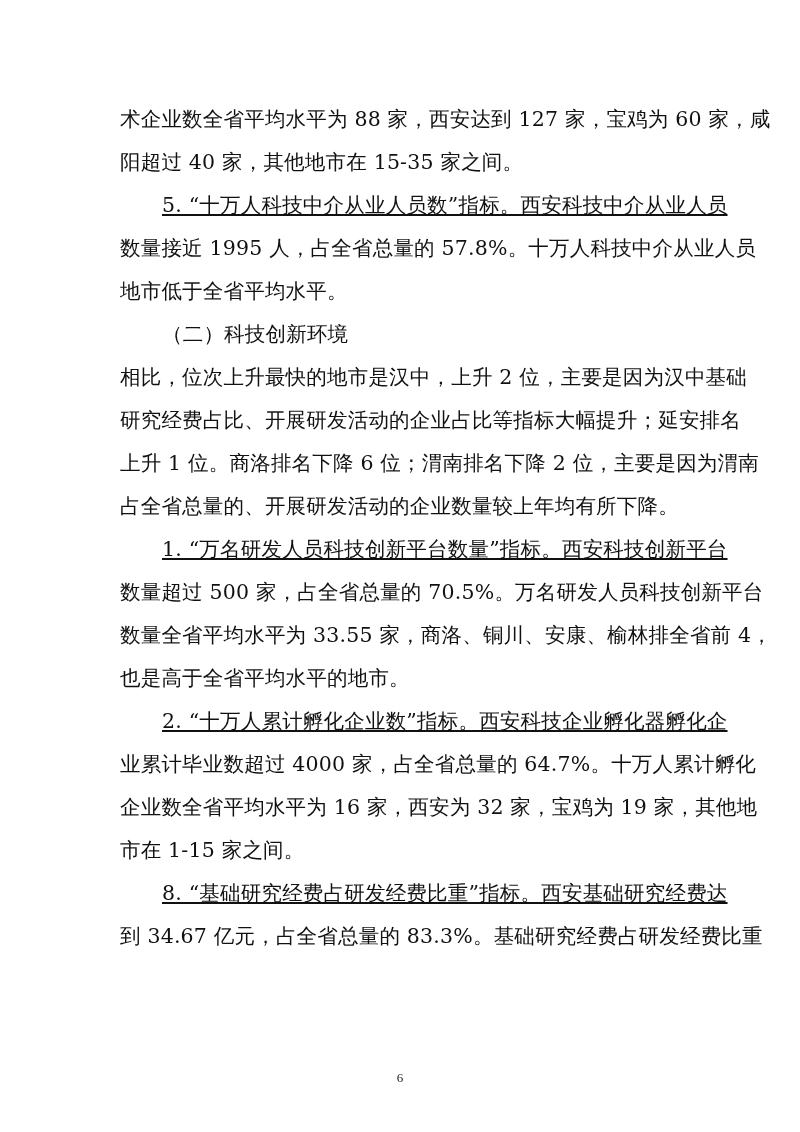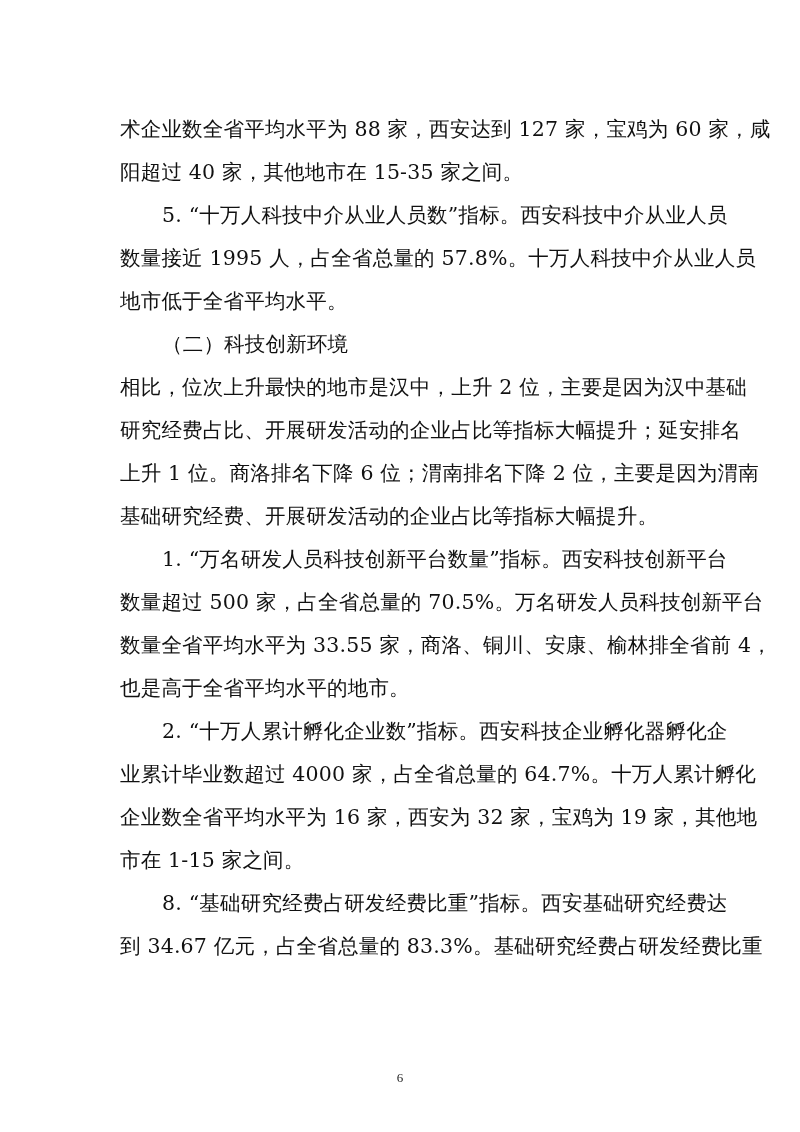--- a/index.html
+++ b/index.html
@@ -1,40 +1,40 @@
 <!DOCTYPE html>
 <html><head>
 <meta charset="utf-8">
 <style>
   html, body { margin: 0; padding: 0; background: #ffffff; }
   body { width: 800px; height: 1132px; position: relative; overflow: hidden;
          font-family: "DejaVu Serif", "Liberation Serif", serif; color: #111; }
-  .page { position: absolute; left: 120px; top: 108px; width: 560px; }
+  .page { position: absolute; left: 120px; top: 98px; width: 560px; }
   .line { height: 43px; line-height: 43px; font-size: 20.5px; white-space: nowrap;
           text-align: justify; text-align-last: justify; letter-spacing: 0.2px; }
   .line.last { text-align-last: left; }
-  .line.indent { padding-left: 42px; }
+  .line.indent { padding-left: 42px; text-decoration: underline; }
   .line.heading { padding-left: 42px; font-weight: normal; text-align-last: left; }
   .pagenum { position: absolute; left: 0; width: 800px; top: 1070px; text-align: center;
              font-size: 13px; font-family: "Liberation Serif", serif; color: #222; }
 </style>
 </head>
 <body>
 
 <div class="page">
   <div class="line">术企业数全省平均水平为 88 家，西安达到 127 家，宝鸡为 60 家，咸</div>
   <div class="line last">阳超过 40 家，其他地市在 15-35 家之间。</div>
   <div class="line indent">5. “十万人科技中介从业人员数”指标。西安科技中介从业人员</div>
   <div class="line">数量接近 1995 人，占全省总量的 57.8%。十万人科技中介从业人员</div>
   <div class="line last">地市低于全省平均水平。</div>
   <div class="line heading">（二）科技创新环境</div>
   <div class="line">相比，位次上升最快的地市是汉中，上升 2 位，主要是因为汉中基础</div>
   <div class="line">研究经费占比、开展研发活动的企业占比等指标大幅提升；延安排名</div>
   <div class="line">上升 1 位。商洛排名下降 6 位；渭南排名下降 2 位，主要是因为渭南</div>
-  <div class="line last">基础研究经费、开展研发活动的企业占比等指标大幅提升。</div>
+  <div class="line last">占全省总量的、开展研发活动的企业数量较上年均有所下降。</div>
   <div class="line indent">1. “万名研发人员科技创新平台数量”指标。西安科技创新平台</div>
   <div class="line">数量超过 500 家，占全省总量的 70.5%。万名研发人员科技创新平台</div>
   <div class="line">数量全省平均水平为 33.55 家，商洛、铜川、安康、榆林排全省前 4，</div>
   <div class="line last">也是高于全省平均水平的地市。</div>
   <div class="line indent">2. “十万人累计孵化企业数”指标。西安科技企业孵化器孵化企</div>
   <div class="line">业累计毕业数超过 4000 家，占全省总量的 64.7%。十万人累计孵化</div>
   <div class="line">企业数全省平均水平为 16 家，西安为 32 家，宝鸡为 19 家，其他地</div>
   <div class="line last">市在 1-15 家之间。</div>
   <div class="line indent">8. “基础研究经费占研发经费比重”指标。西安基础研究经费达</div>
   <div class="line">到 34.67 亿元，占全省总量的 83.3%。基础研究经费占研发经费比重</div>

